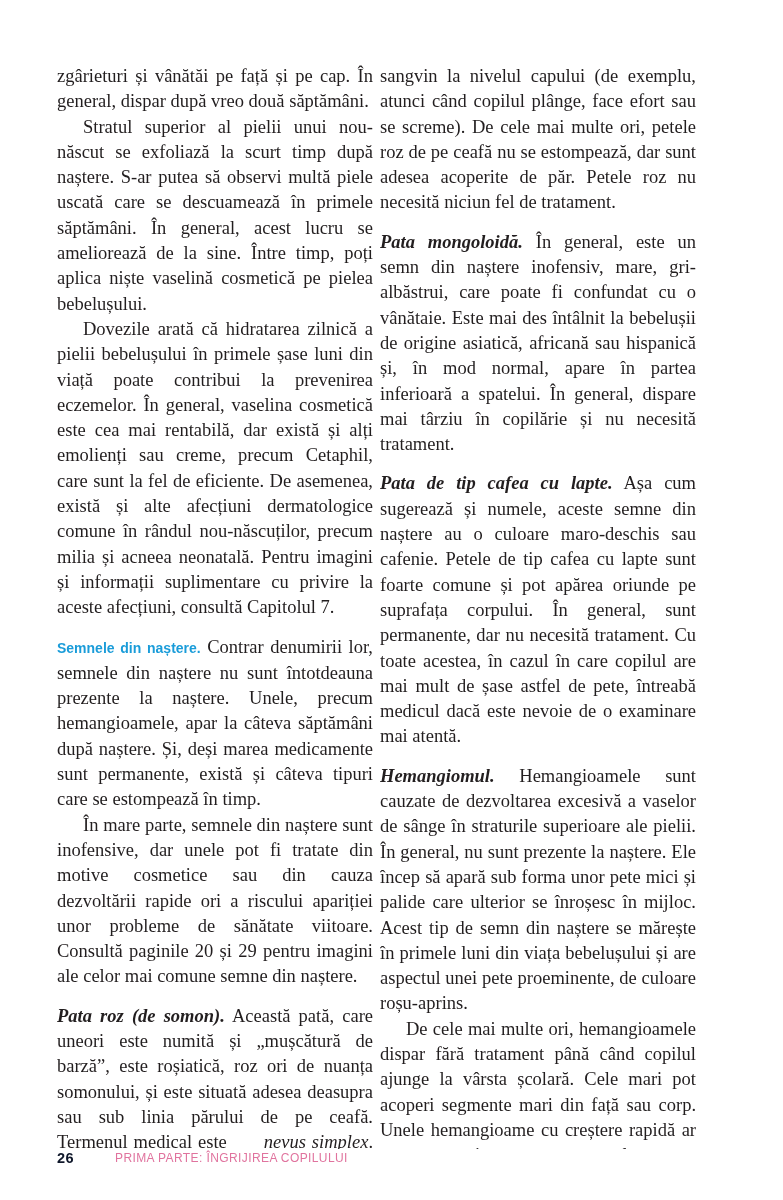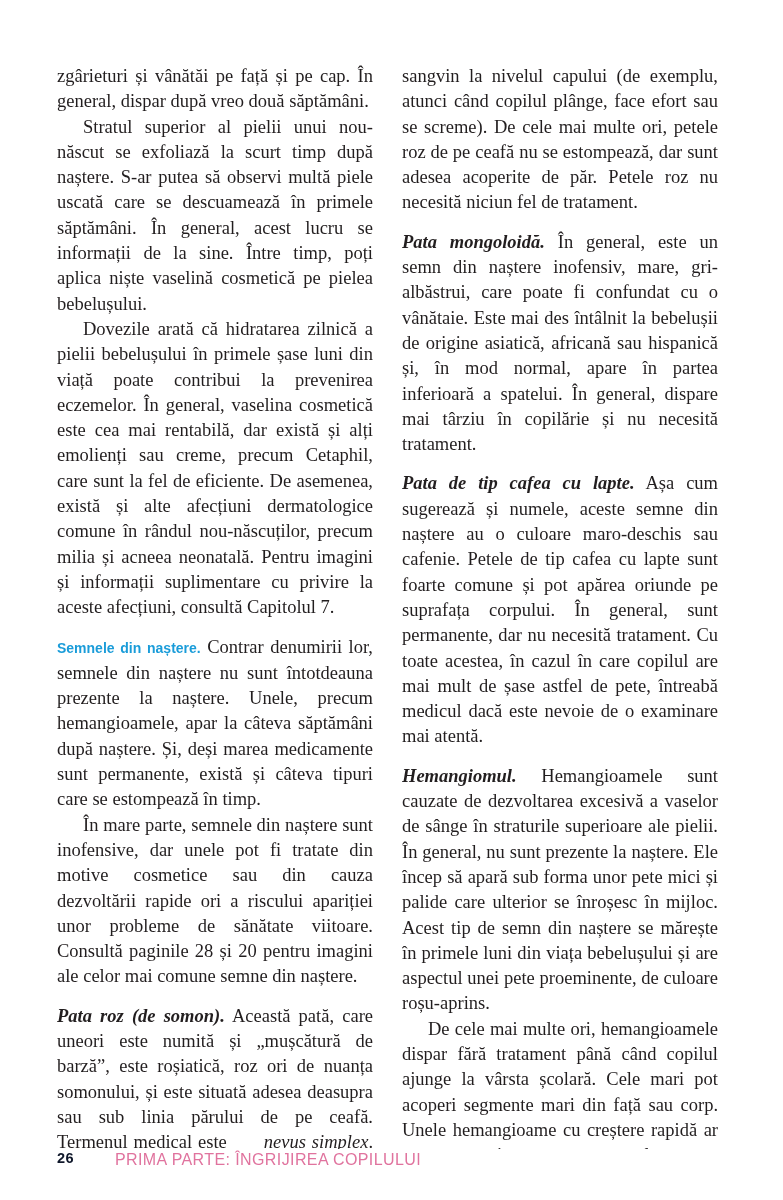--- a/index.html
+++ b/index.html
@@ -16,21 +16,21 @@
     position: absolute;
     top: 64px;
     width: 316px;
     height: 1085px;
     overflow: hidden;
     font-size: 18.5px;
     line-height: 25.3px;
     text-align: justify;
   }
   .column.left  { left: 57px; }
-  .column.right { left: 402px; font-family: Liberation Serif, serif; }
+  .column.right { left: 380px; font-family: Liberation Serif, serif; }
   .para { margin: 0; }
   .para.indent { text-indent: 26px; }
   .para.space-before { margin-top: 14px; }
   .s-n  { }
   .s-bi { font-weight: bold; font-style: italic; }
   .s-i  { font-style: italic; margin-left: 31px; }
   .s-blue {
     font-family: "Liberation Sans", sans-serif;
     font-weight: bold;
     font-size: 14px;
@@ -48,35 +48,35 @@
     left: 0;
     top: 0;
     font-size: 14.5px;
     font-weight: bold;
     letter-spacing: 0.5px;
   }
   .footer-section-title {
     position: absolute;
     left: 58px;
     top: 1px;
-    font-size: 16px;
+    font-size: 12px;
     letter-spacing: 0.4px;
   }
 </style>
 </head>
 <body>
 
 <div class="page" style="color: rgb(34, 30, 31);">
 
   <div class="column left" id="left-column">
       <p class="para"><span class="s-n">zgârieturi și vânătăi pe față și pe cap. În general, dispar după vreo două săptămâni.</span></p>
-      <p class="para indent"><span class="s-n">Stratul superior al pielii unui nou-născut se exfoliază la scurt timp după naștere. S-ar putea să observi multă piele uscată care se descuamează în primele săptămâni. În general, acest lucru se informații de la sine. Între timp, poți aplica niște vaselină cosmetică pe pielea bebelușului.</span></p>
+      <p class="para indent"><span class="s-n">Stratul superior al pielii unui nou-născut se exfoliază la scurt timp după naștere. S-ar putea să observi multă piele uscată care se descuamează în primele săptămâni. În general, acest lucru se ameliorează de la sine. Între timp, poți aplica niște vaselină cosmetică pe pielea bebelușului.</span></p>
       <p class="para indent"><span class="s-n">Dovezile arată că hidratarea zilnică a pielii bebelușului în primele șase luni din viață poate contribui la prevenirea eczemelor. În general, vaselina cosmetică este cea mai rentabilă, dar există și alți emolienți sau creme, precum Cetaphil, care sunt la fel de eficiente. De asemenea, există și alte afecțiuni dermatologice comune în rândul nou-născuților, precum milia și acneea neonatală. Pentru imagini și informații suplimentare cu privire la aceste afecțiuni, consultă Capitolul 7.</span></p>
       <p class="para space-before"><span class="s-blue" style="color: rgb(26, 156, 217);">Semnele din naștere.</span><span class="s-n"> Contrar denumirii lor, semnele din naștere nu sunt întotdeauna prezente la naștere. Unele, precum hemangioamele, apar la câteva săptămâni după naștere. Și, deși marea medicamente sunt permanente, există și câteva tipuri care se estompează în timp.</span></p>
-      <p class="para indent"><span class="s-n">În mare parte, semnele din naștere sunt inofensive, dar unele pot fi tratate din motive cosmetice sau din cauza dezvoltării rapide ori a riscului apariției unor probleme de sănătate viitoare. Consultă paginile 28 și 20 pentru imagini ale celor mai comune semne din naștere.</span></p>
+      <p class="para indent"><span class="s-n">În mare parte, semnele din naștere sunt inofensive, dar unele pot fi tratate din motive cosmetice sau din cauza dezvoltării rapide ori a riscului apariției unor probleme de sănătate viitoare. Consultă paginile 20 și 29 pentru imagini ale celor mai comune semne din naștere.</span></p>
       <p class="para space-before"><span class="s-bi">Pata roz (de somon).</span><span class="s-n"> Această pată, care uneori este numită și „mușcătură de barză”, este roșiatică, roz ori de nuanța somonului, și este situată adesea deasupra sau sub linia părului de pe ceafă. Termenul medical este </span><span class="s-i">nevus simplex</span><span class="s-n">. Petele roz pot apărea și pe pleoape, frunte sau buza superioară. Ele sunt cauzate de gruparea de vase mici de sânge (capilare) sub piele. În general, petele roz de pe frunte, pleoape sau dintre ochi se estompează în timp, deși se pot intensifica în urma creșterii fluxului</span></p>
     </div>
 
   <div class="column right" id="right-column">
       <p class="para"><span class="s-n">sangvin la nivelul capului (de exemplu, atunci când copilul plânge, face efort sau se screme). De cele mai multe ori, petele roz de pe ceafă nu se estompează, dar sunt adesea acoperite de păr. Petele roz nu necesită niciun fel de tratament.</span></p>
       <p class="para space-before"><span class="s-bi">Pata mongoloidă.</span><span class="s-n"> În general, este un semn din naștere inofensiv, mare, gri-albăstrui, care poate fi confundat cu o vânătaie. Este mai des întâlnit la bebelușii de origine asiatică, africană sau hispanică și, în mod normal, apare în partea inferioară a spatelui. În general, dispare mai târziu în copilărie și nu necesită tratament.</span></p>
       <p class="para space-before"><span class="s-bi">Pata de tip cafea cu lapte.</span><span class="s-n"> Așa cum sugerează și numele, aceste semne din naștere au o culoare maro-deschis sau cafenie. Petele de tip cafea cu lapte sunt foarte comune și pot apărea oriunde pe suprafața corpului. În general, sunt permanente, dar nu necesită tratament. Cu toate acestea, în cazul în care copilul are mai mult de șase astfel de pete, întreabă medicul dacă este nevoie de o examinare mai atentă.</span></p>
       <p class="para space-before"><span class="s-bi">Hemangiomul.</span><span class="s-n"> Hemangioamele sunt cauzate de dezvoltarea excesivă a vaselor de sânge în straturile superioare ale pielii. În general, nu sunt prezente la naștere. Ele încep să apară sub forma unor pete mici și palide care ulterior se înroșesc în mijloc. Acest tip de semn din naștere se mărește în primele luni din viața bebelușului și are aspectul unei pete proeminente, de culoare roșu-aprins.</span></p>
       <p class="para indent"><span class="s-n">De cele mai multe ori, hemangioamele dispar fără tratament până când copilul ajunge la vârsta școlară. Cele mari pot acoperi segmente mari din față sau corp. Unele hemangioame cu creștere rapidă ar putea necesita tratament cu laser sau medicamente. Bebelușii care prezintă mai multe hemangioame pe corp sau în anumite părți ale corpului s-ar putea să necesite examinări suplimentare pentru a exclude alte afecțiuni.</span></p>
     </div>

